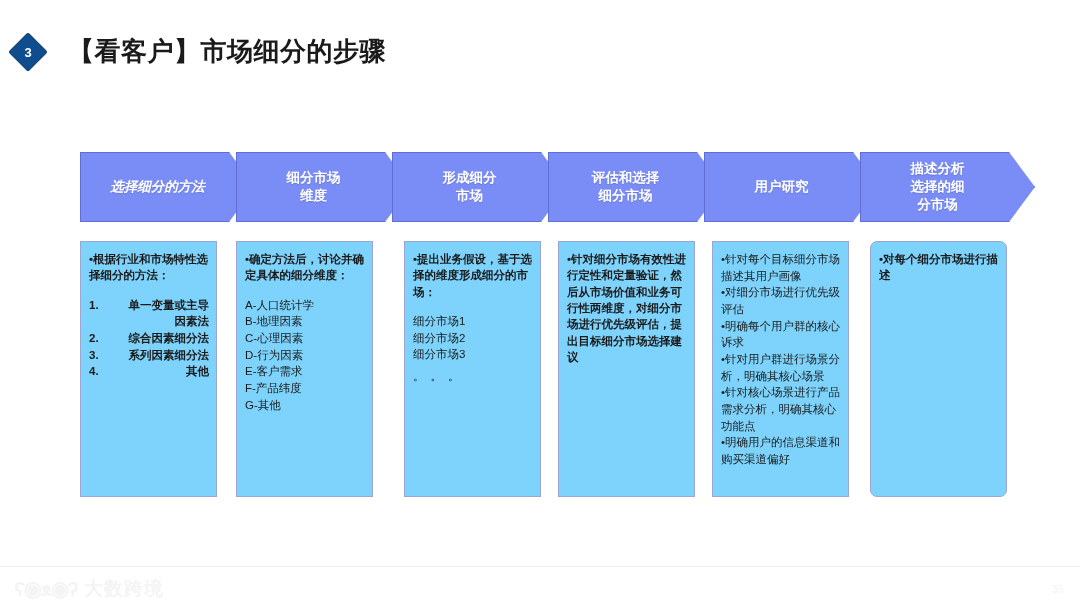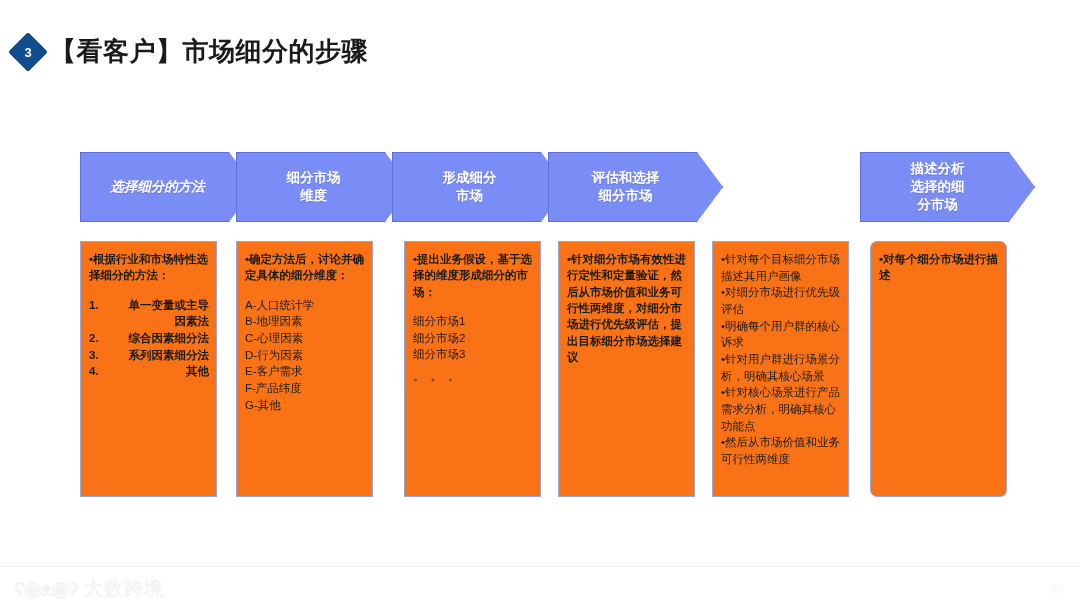--- a/index.html
+++ b/index.html
@@ -45,21 +45,21 @@
     font-size: 13px;
     font-weight: bold;
     line-height: 1;
   }
   #slide-title-text {
     font-size: 26px;
     font-weight: bold;
     color: #1a1a1a;
     letter-spacing: 0.5px;
     white-space: nowrap;
-    margin-left: 2px;
+    margin-left: 20px;
   }
 
   
   #flow-strip {
     position: absolute;
     left: 80px;
     top: 152px;
     width: 940px;
     height: 70px;
   }
@@ -92,21 +92,21 @@
     position: absolute;
     left: 80px;
     top: 241px;
     width: 940px;
     height: 258px;
   }
   .content-box {
     position: absolute;
     top: 0;
     height: 256px;
-    background: #f97316;
+    background: #7dd3fc;
     border: 1px solid #9aa6d4;
     box-sizing: border-box;
     padding: 9px 7px 22px 8px;
     overflow: hidden;
   }
   .cb-para {
     font-size: 11.5px;
     line-height: 1.42;
     color: #1a1a1a;
     font-weight: bold;
@@ -214,20 +214,23 @@
     <span class="chevron-label">细分市场
 维度</span>
   </div>
   <div class="chevron" style="left:312px; width:175px;">
     <span class="chevron-label">形成细分
 市场</span>
   </div>
   <div class="chevron" style="left:468px; width:175px;">
     <span class="chevron-label">评估和选择
 细分市场</span>
+  </div>
+  <div class="chevron" style="left:624px; width:175px;">
+    <span class="chevron-label">用户研究</span>
   </div>
   <div class="chevron" style="left:780px; width:175px;">
     <span class="chevron-label">描述分析
 选择的细
 分市场</span>
   </div>
 </div>
 
 <div id="boxes-strip">
 
@@ -283,21 +286,21 @@
     <p class="cb-para">•针对细分市场有效性进行定性和定量验证，然后从市场价值和业务可行性两维度，对细分市场进行优先级评估，提出目标细分市场选择建议</p>
   </div>
 
   <div class="content-box" style="left:632px; width:137px;">
     <ul class="cb-list">
       <li>•针对每个目标细分市场描述其用户画像</li>
       <li>•对细分市场进行优先级评估</li>
       <li>•明确每个用户群的核心诉求</li>
       <li>•针对用户群进行场景分析，明确其核心场景</li>
       <li>•针对核心场景进行产品需求分析，明确其核心功能点</li>
-      <li>•然后从市场价值和业务可行性两维度</li>
+      <li>•明确用户的信息渠道和购买渠道偏好</li>
     </ul>
   </div>
 
   <div class="content-box" style="left:790px; width:137px;border-radius:7px;">
     <p class="cb-para">•对每个细分市场进行描述</p>
   </div>
 
 </div>
 
 <div id="footer-rule"></div>

